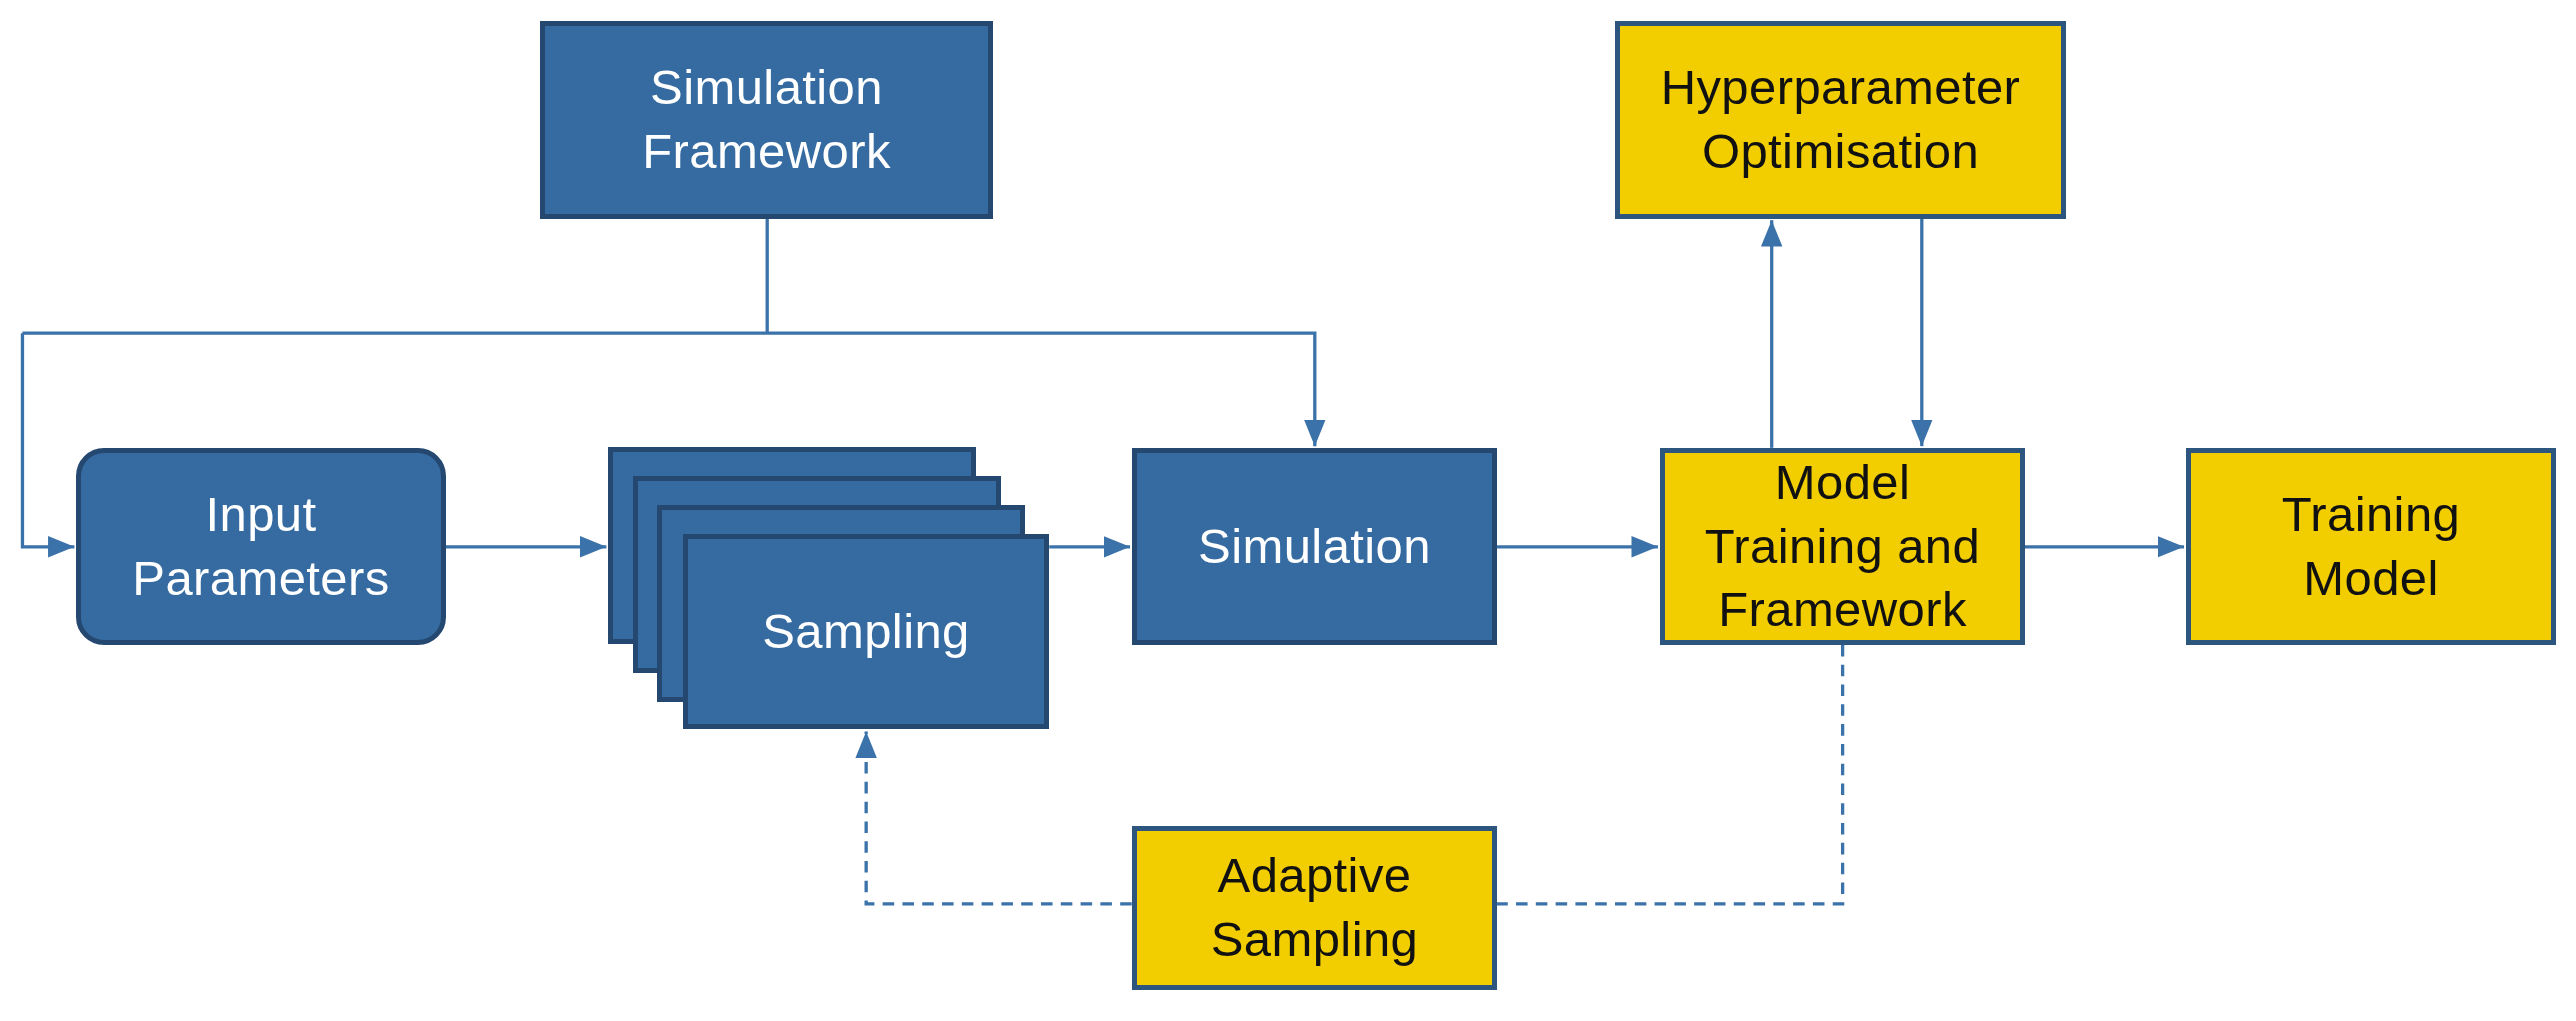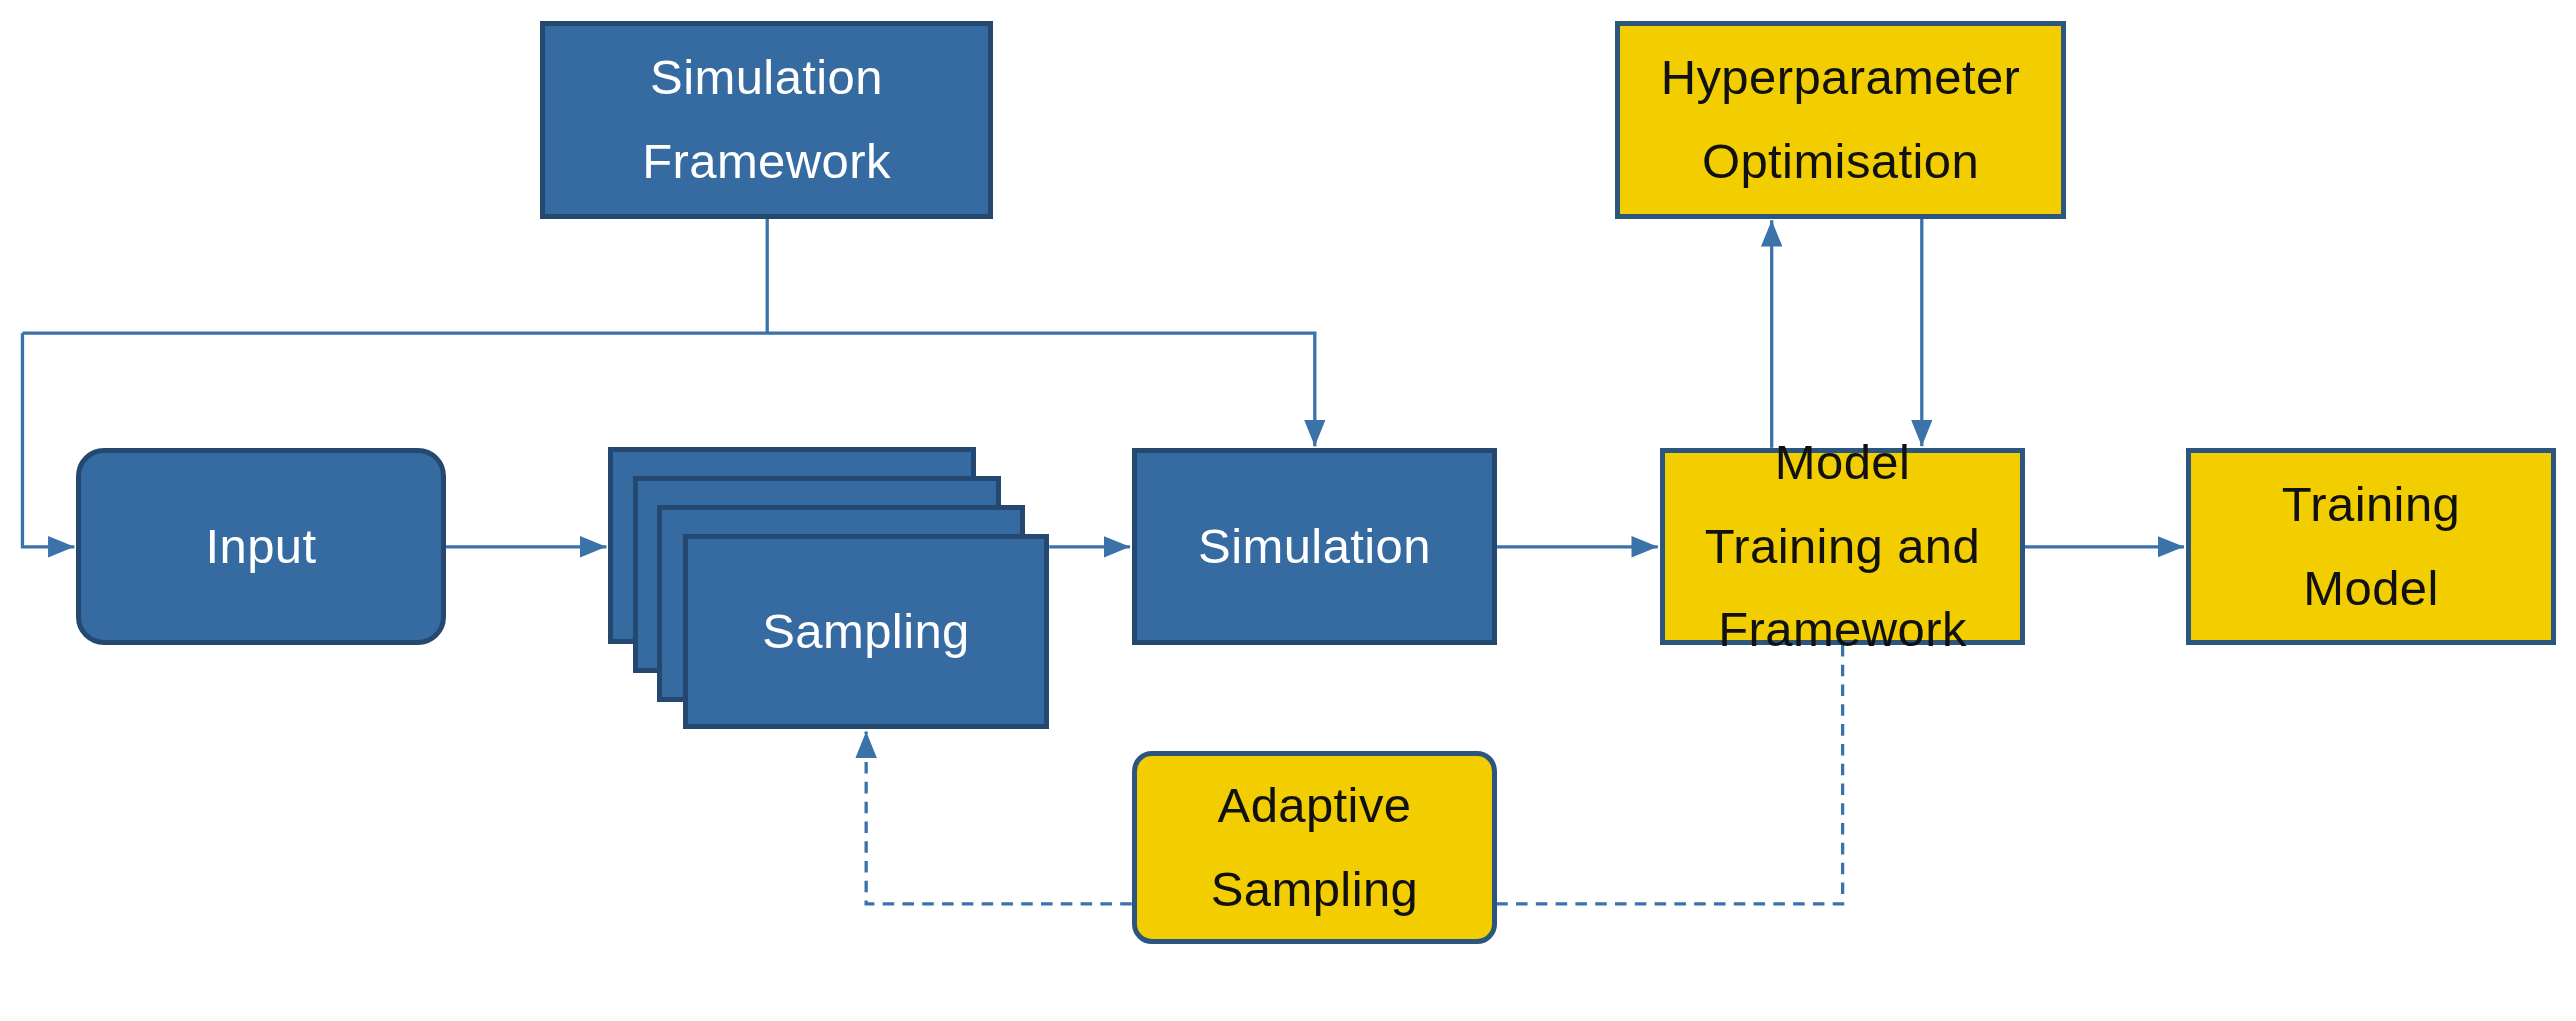--- a/index.html
+++ b/index.html
@@ -13,36 +13,36 @@
     position:relative; width:2576px; height:1021px; background:var(--background);
     font-family:"Liberation Sans", sans-serif; overflow:hidden;
   }
   svg.wires{position:absolute; left:0; top:0; width:2576px; height:1021px;}
   svg.wires path{fill:none; stroke:var(--connector); stroke-width:4;}
   svg.wires path.dashed{stroke-dasharray:14 10;}
   svg.wires .head{fill:var(--connector); stroke:none;}
   .node{
     position:absolute; box-sizing:border-box; border:5px solid;
     display:flex; flex-direction:column; justify-content:center; align-items:center;
-    text-align:center; font-size:49px; line-height:1.3; letter-spacing:0.4px;gap:20px;
+    text-align:center; font-size:49px; line-height:1.3; letter-spacing:0.4px;
   }
   .node.blue{background:var(--blue-fill); border-color:var(--blue-border); color:var(--text-on-blue);}
   .node.yellow{background:var(--yellow-fill); border-color:var(--yellow-border); color:var(--text-on-yellow);}
   .layer{
     position:absolute; box-sizing:border-box; border:5px solid var(--blue-border);
     background:var(--blue-fill);
   }
   
   #n-framework{left:540px; top:20.6px;  width:453px; height:198px;}
   #n-input   {left:76px;  top:448px; width:370px; height:197px;border-radius:28px;}
   #n-sim     {left:1132px;top:448px; width:365px; height:197px;}
   #n-hyper   {left:1615px;top:20.6px;  width:451px; height:198px;}
   #n-model   {left:1660px;top:448px; width:365px; height:197px;}
   #n-optimum {left:2186px;top:448px; width:370px; height:197px;}
-  #n-adaptive{left:1132px;top:751px; width:365px; height:193px;border-radius:20px;}
+  #n-adaptive{left:1132px;top:826px; width:365px; height:164px;}
   #stack-l1{left:608px; top:447px; width:368px; height:197px;}
   #stack-l2{left:633px; top:476px; width:368px; height:197px;}
   #stack-l3{left:657px; top:505px; width:368px; height:197px;}
   #n-sampling{left:683px; top:534px; width:366px; height:195px;}
 </style>
 </head>
 <body>
 
 <div class="canvas">
 
@@ -64,20 +64,21 @@
     <path class="dashed" d="M 2234,782 L 2234,1096 L 1050,1096 L 1050,887" marker-end="url(#arrow)"></path>
   </svg>
 
   <div class="node blue" id="n-framework">
     <div>Simulation</div>
     <div>Framework</div>
   </div>
 
   <div class="node blue" id="n-input">
     <div>Input</div>
+    <div>Parameters</div>
   </div>
 
   <div class="layer" id="stack-l1"></div>
   <div class="layer" id="stack-l2"></div>
   <div class="layer" id="stack-l3"></div>
   <div class="node blue" id="n-sampling">
     <div>Sampling</div>
   </div>
 
   <div class="node blue" id="n-sim">

